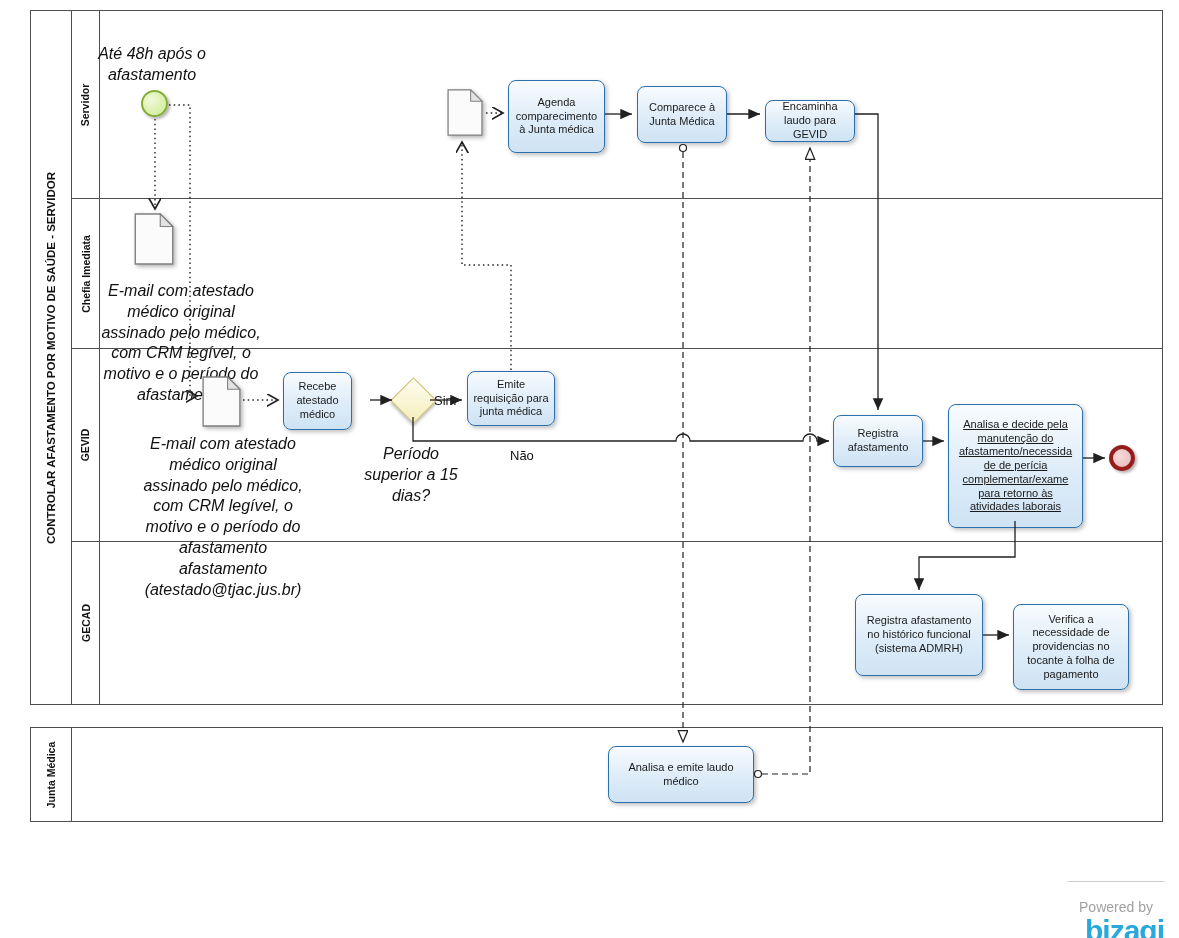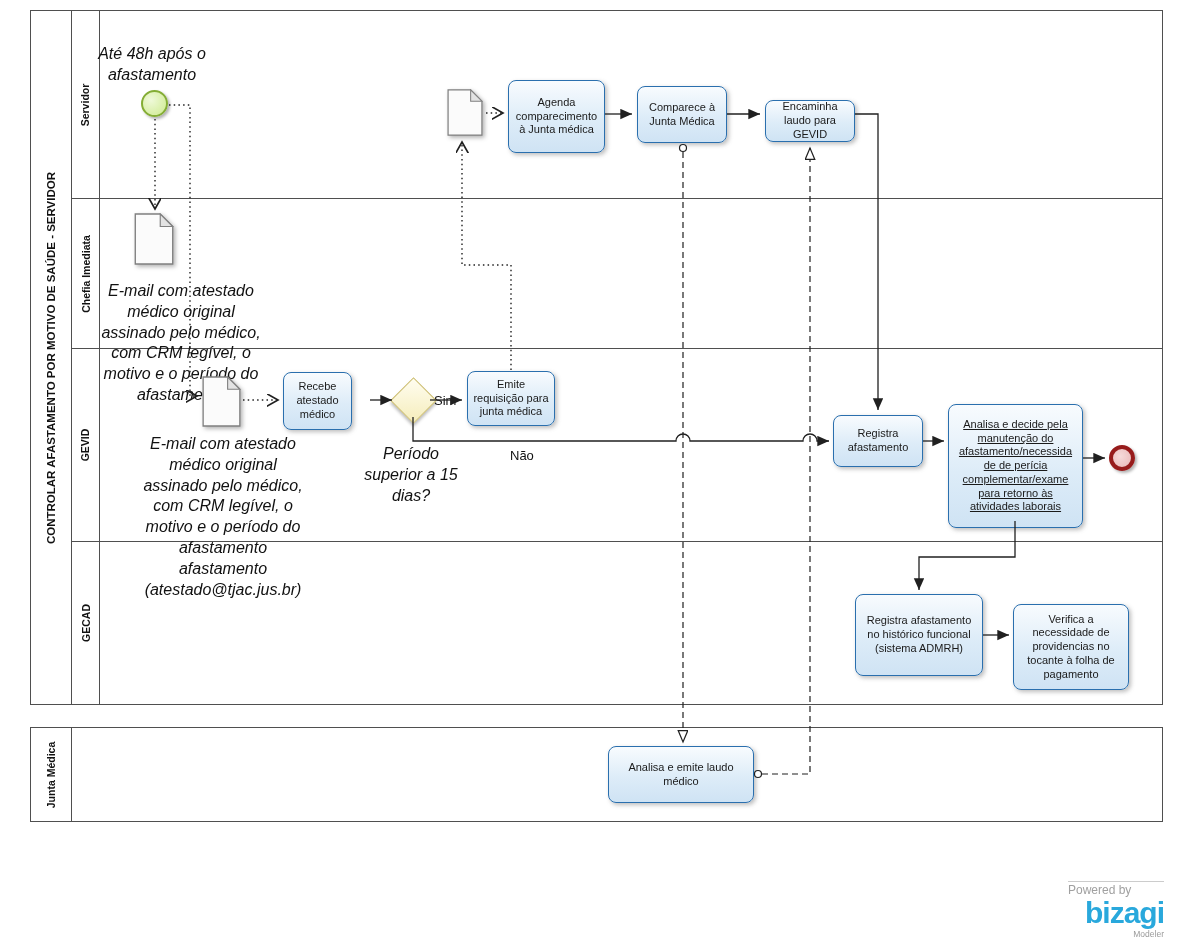--- a/index.html
+++ b/index.html
@@ -32,21 +32,21 @@
         background:radial-gradient(circle at 40% 40%,#f6dada,#e8b6b6);
         border:4px solid #971c1c;box-shadow:2px 2px 3px rgba(0,0,0,.3);}
   .gateway{position:absolute;width:33px;height:33px;transform:rotate(45deg);box-sizing:border-box;
         background:linear-gradient(135deg,#fffdf0,#f5edbb);
         border:1.5px solid #c9b964;box-shadow:2px 2px 3px rgba(0,0,0,.25);}
 
   .doc{position:absolute;filter:drop-shadow(2px 2px 2px rgba(0,0,0,.3));}
   .connectors{position:absolute;left:0;top:0;pointer-events:none;}
 
   .bizagi{position:absolute;}
-  .powered{font-size:12px;color:#a0a0a0;text-align:left;border-top:1px solid #cccccc;padding-top:1px;}
+  .powered{font-size:14px;color:#a0a0a0;text-align:center;border-top:1px solid #cccccc;padding-top:17px;}
   .brand{font-size:30px;color:#29a8dc;font-weight:bold;text-align:right;line-height:1.05;letter-spacing:-1px;}
   .product{font-size:8.5px;color:#9a9a9a;text-align:right;}
 </style>
 </head>
 <body>
 
 <div class="page">
 
   <div class="pool" style="left:30px;top:10px;width:1133px;height:695px;">
     <div class="cell pool-title-cell" style="left:0;top:0;width:41px;height:693px;">

